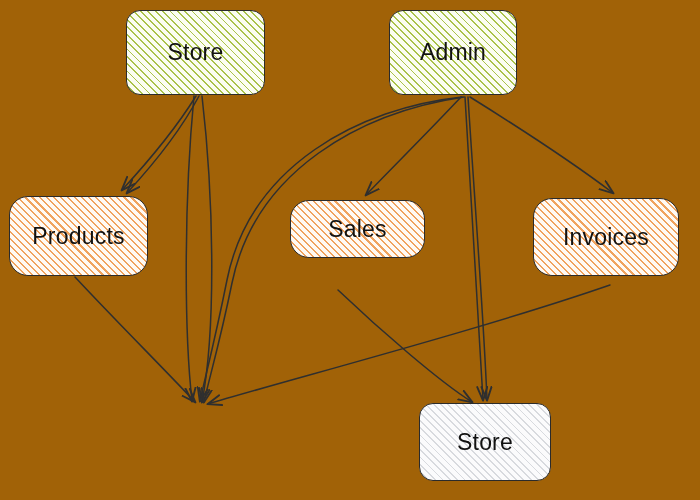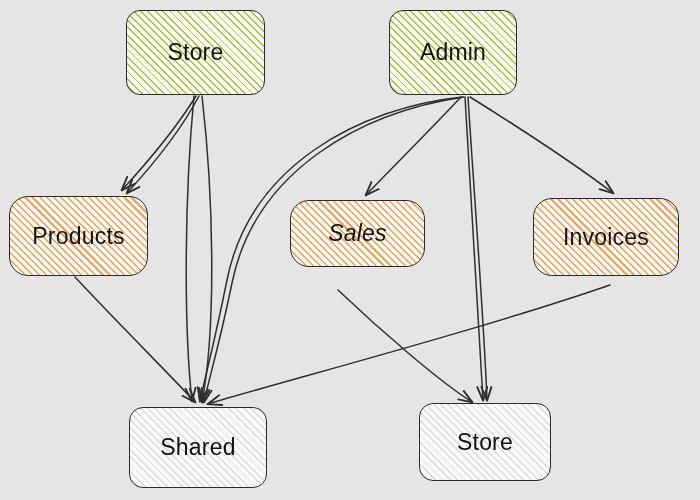--- a/index.html
+++ b/index.html
@@ -8,21 +8,21 @@
     padding: 0;
     background: #ffffff;
   }
   body {
     font-family: "Liberation Sans", sans-serif;
   }
   #diagram-root {
     position: relative;
     width: 700px;
     height: 500px;
-    background: #e5e5e5;
+    background: #a16207;
     overflow: hidden;
   }
   #edge-layer {
     position: absolute;
     left: 0;
     top: 0;
     width: 700px;
     height: 500px;
   }
   .node {
@@ -105,29 +105,26 @@
   </div>
 
   <div class="node fill-green" style="left: 389px; top: 10px; width: 128px; height: 85px;">
     <span class="node-label">Admin</span>
   </div>
 
   <div class="node fill-orange" style="left: 9px; top: 196px; width: 139px; height: 80px;">
     <span class="node-label">Products</span>
   </div>
 
-  <div class="node fill-orange" style="left: 290px; top: 200px; width: 135px; height: 67px; font-style: italic;">
+  <div class="node fill-orange" style="left: 290px; top: 200px; width: 135px; height: 58px;">
     <span class="node-label">Sales</span>
   </div>
 
   <div class="node fill-orange" style="left: 533px; top: 198px; width: 146px; height: 78px;">
     <span class="node-label">Invoices</span>
   </div>
 
-  <div class="node fill-gray" style="left: 129px; top: 407px; width: 138px; height: 81px;">
-    <span class="node-label">Shared</span>
-  </div>
 
   <div class="node fill-gray" style="left: 419px; top: 403px; width: 132px; height: 78px;">
     <span class="node-label">Store</span>
   </div>
 
 </div>
 
 </body></html>

